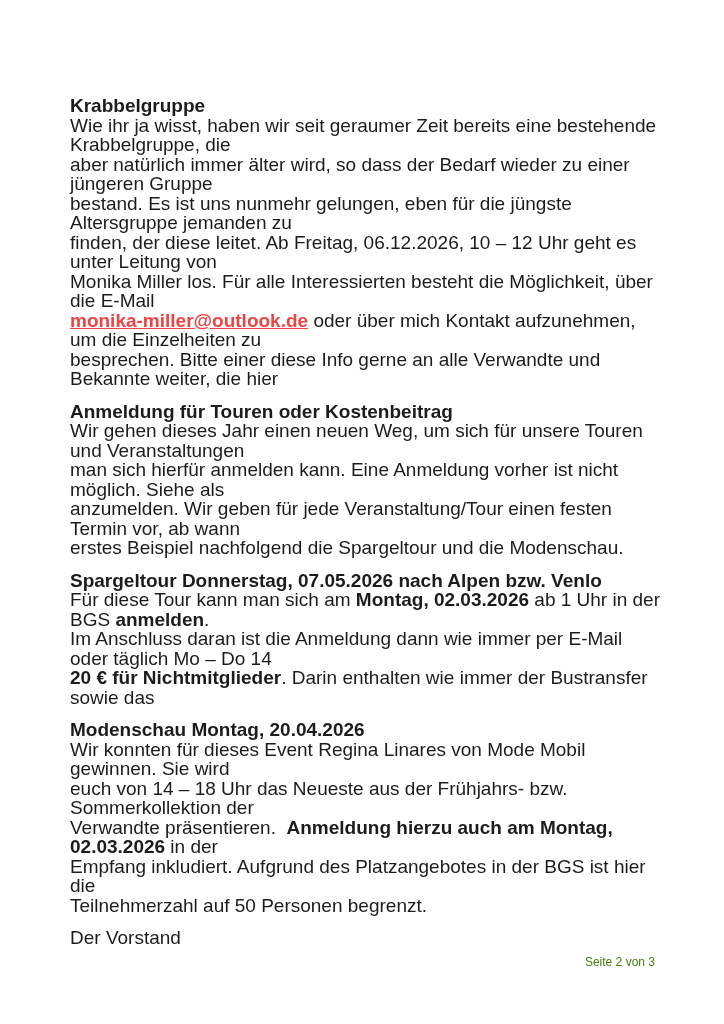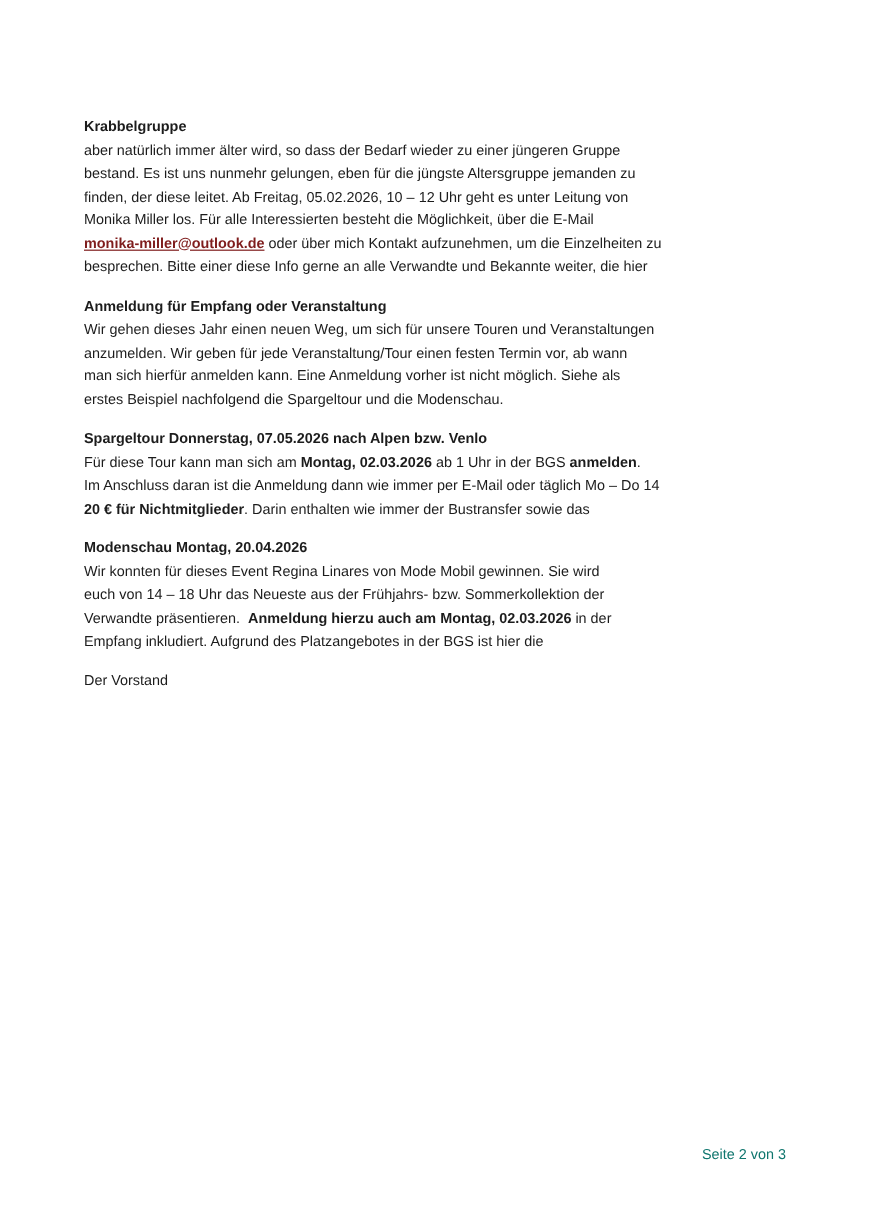--- a/index.html
+++ b/index.html
@@ -23,78 +23,80 @@
   .content {
     position: absolute;
     left: 70px;
     top: 96px;
     width: 592px;
   }
   section + section {
     margin-top: 13px;
   }
   .line {
-    font-size: 12px;
+    font-size: 19px;
     line-height: 19.5px;
     white-space: pre-wrap;
     margin: 0;
     font-weight: normal;
   }
   .heading {
     font-weight: bold;
   }
   .b { font-weight: bold; }
   .u { text-decoration: underline; }
   a.email {
-    color: #7f1d1d;
+    color: #ef4444;
     font-weight: bold;
     text-decoration: underline;
     cursor: pointer;
   }
   .footer {
     position: absolute;
     right: 69px;
     top: 955px;
     font-size: 12px;
     line-height: 14px;
-    color: #0f766e;
+    color: #4d7c0f;
   }
 </style>
 </head>
 <body>
 
 <div class="page">
   <main class="content">
       <section>
         <h2 class="line heading">Krabbelgruppe</h2>
+        <div class="line"><span>Wie ihr ja wisst, haben wir seit geraumer Zeit bereits eine bestehende Krabbelgruppe, die</span></div>
         <div class="line"><span>aber natürlich immer älter wird, so dass der Bedarf wieder zu einer jüngeren Gruppe</span></div>
         <div class="line"><span>bestand. Es ist uns nunmehr gelungen, eben für die jüngste Altersgruppe jemanden zu</span></div>
-        <div class="line"><span>finden, der diese leitet. Ab Freitag, 05.02.2026, 10 – 12 Uhr geht es unter Leitung von</span></div>
+        <div class="line"><span>finden, der diese leitet. Ab Freitag, 06.12.2026, 10 – 12 Uhr geht es unter Leitung von</span></div>
         <div class="line"><span>Monika Miller los. Für alle Interessierten besteht die Möglichkeit, über die E-Mail</span></div>
         <div class="line"><a class="email b u" href="#">monika-miller@outlook.de</a><span> oder über mich Kontakt aufzunehmen, um die Einzelheiten zu</span></div>
         <div class="line"><span>besprechen. Bitte einer diese Info gerne an alle Verwandte und Bekannte weiter, die hier</span></div>
       </section>
       <section>
-        <h2 class="line heading">Anmeldung für Empfang oder Veranstaltung</h2>
+        <h2 class="line heading">Anmeldung für Touren oder Kostenbeitrag</h2>
         <div class="line"><span>Wir gehen dieses Jahr einen neuen Weg, um sich für unsere Touren und Veranstaltungen</span></div>
+        <div class="line"><span>man sich hierfür anmelden kann. Eine Anmeldung vorher ist nicht möglich. Siehe als</span></div>
         <div class="line"><span>anzumelden. Wir geben für jede Veranstaltung/Tour einen festen Termin vor, ab wann</span></div>
-        <div class="line"><span>man sich hierfür anmelden kann. Eine Anmeldung vorher ist nicht möglich. Siehe als</span></div>
         <div class="line"><span>erstes Beispiel nachfolgend die Spargeltour und die Modenschau.</span></div>
       </section>
       <section>
         <h2 class="line heading">Spargeltour Donnerstag, 07.05.2026 nach Alpen bzw. Venlo</h2>
         <div class="line"><span>Für diese Tour kann man sich am </span><span class="b">Montag, 02.03.2026</span><span> ab 1 Uhr in der BGS </span><span class="b">anmelden</span><span>.</span></div>
         <div class="line"><span>Im Anschluss daran ist die Anmeldung dann wie immer per E-Mail oder täglich Mo – Do 14</span></div>
         <div class="line"><span class="b">20 € für Nichtmitglieder</span><span>. Darin enthalten wie immer der Bustransfer sowie das</span></div>
       </section>
       <section>
         <h2 class="line heading">Modenschau Montag, 20.04.2026</h2>
         <div class="line"><span>Wir konnten für dieses Event Regina Linares von Mode Mobil gewinnen. Sie wird</span></div>
         <div class="line"><span>euch von 14 – 18 Uhr das Neueste aus der Frühjahrs- bzw. Sommerkollektion der</span></div>
         <div class="line"><span>Verwandte präsentieren.  </span><span class="b">Anmeldung hierzu auch am Montag, 02.03.2026</span><span> in der</span></div>
         <div class="line"><span>Empfang inkludiert. Aufgrund des Platzangebotes in der BGS ist hier die</span></div>
+        <div class="line"><span>Teilnehmerzahl auf 50 Personen begrenzt.</span></div>
       </section>
       <section>
         <div class="line"><span>Der Vorstand</span></div>
       </section>
     </main>
   <div class="footer">Seite 2 von 3</div>
 </div>
 
 </body></html>

